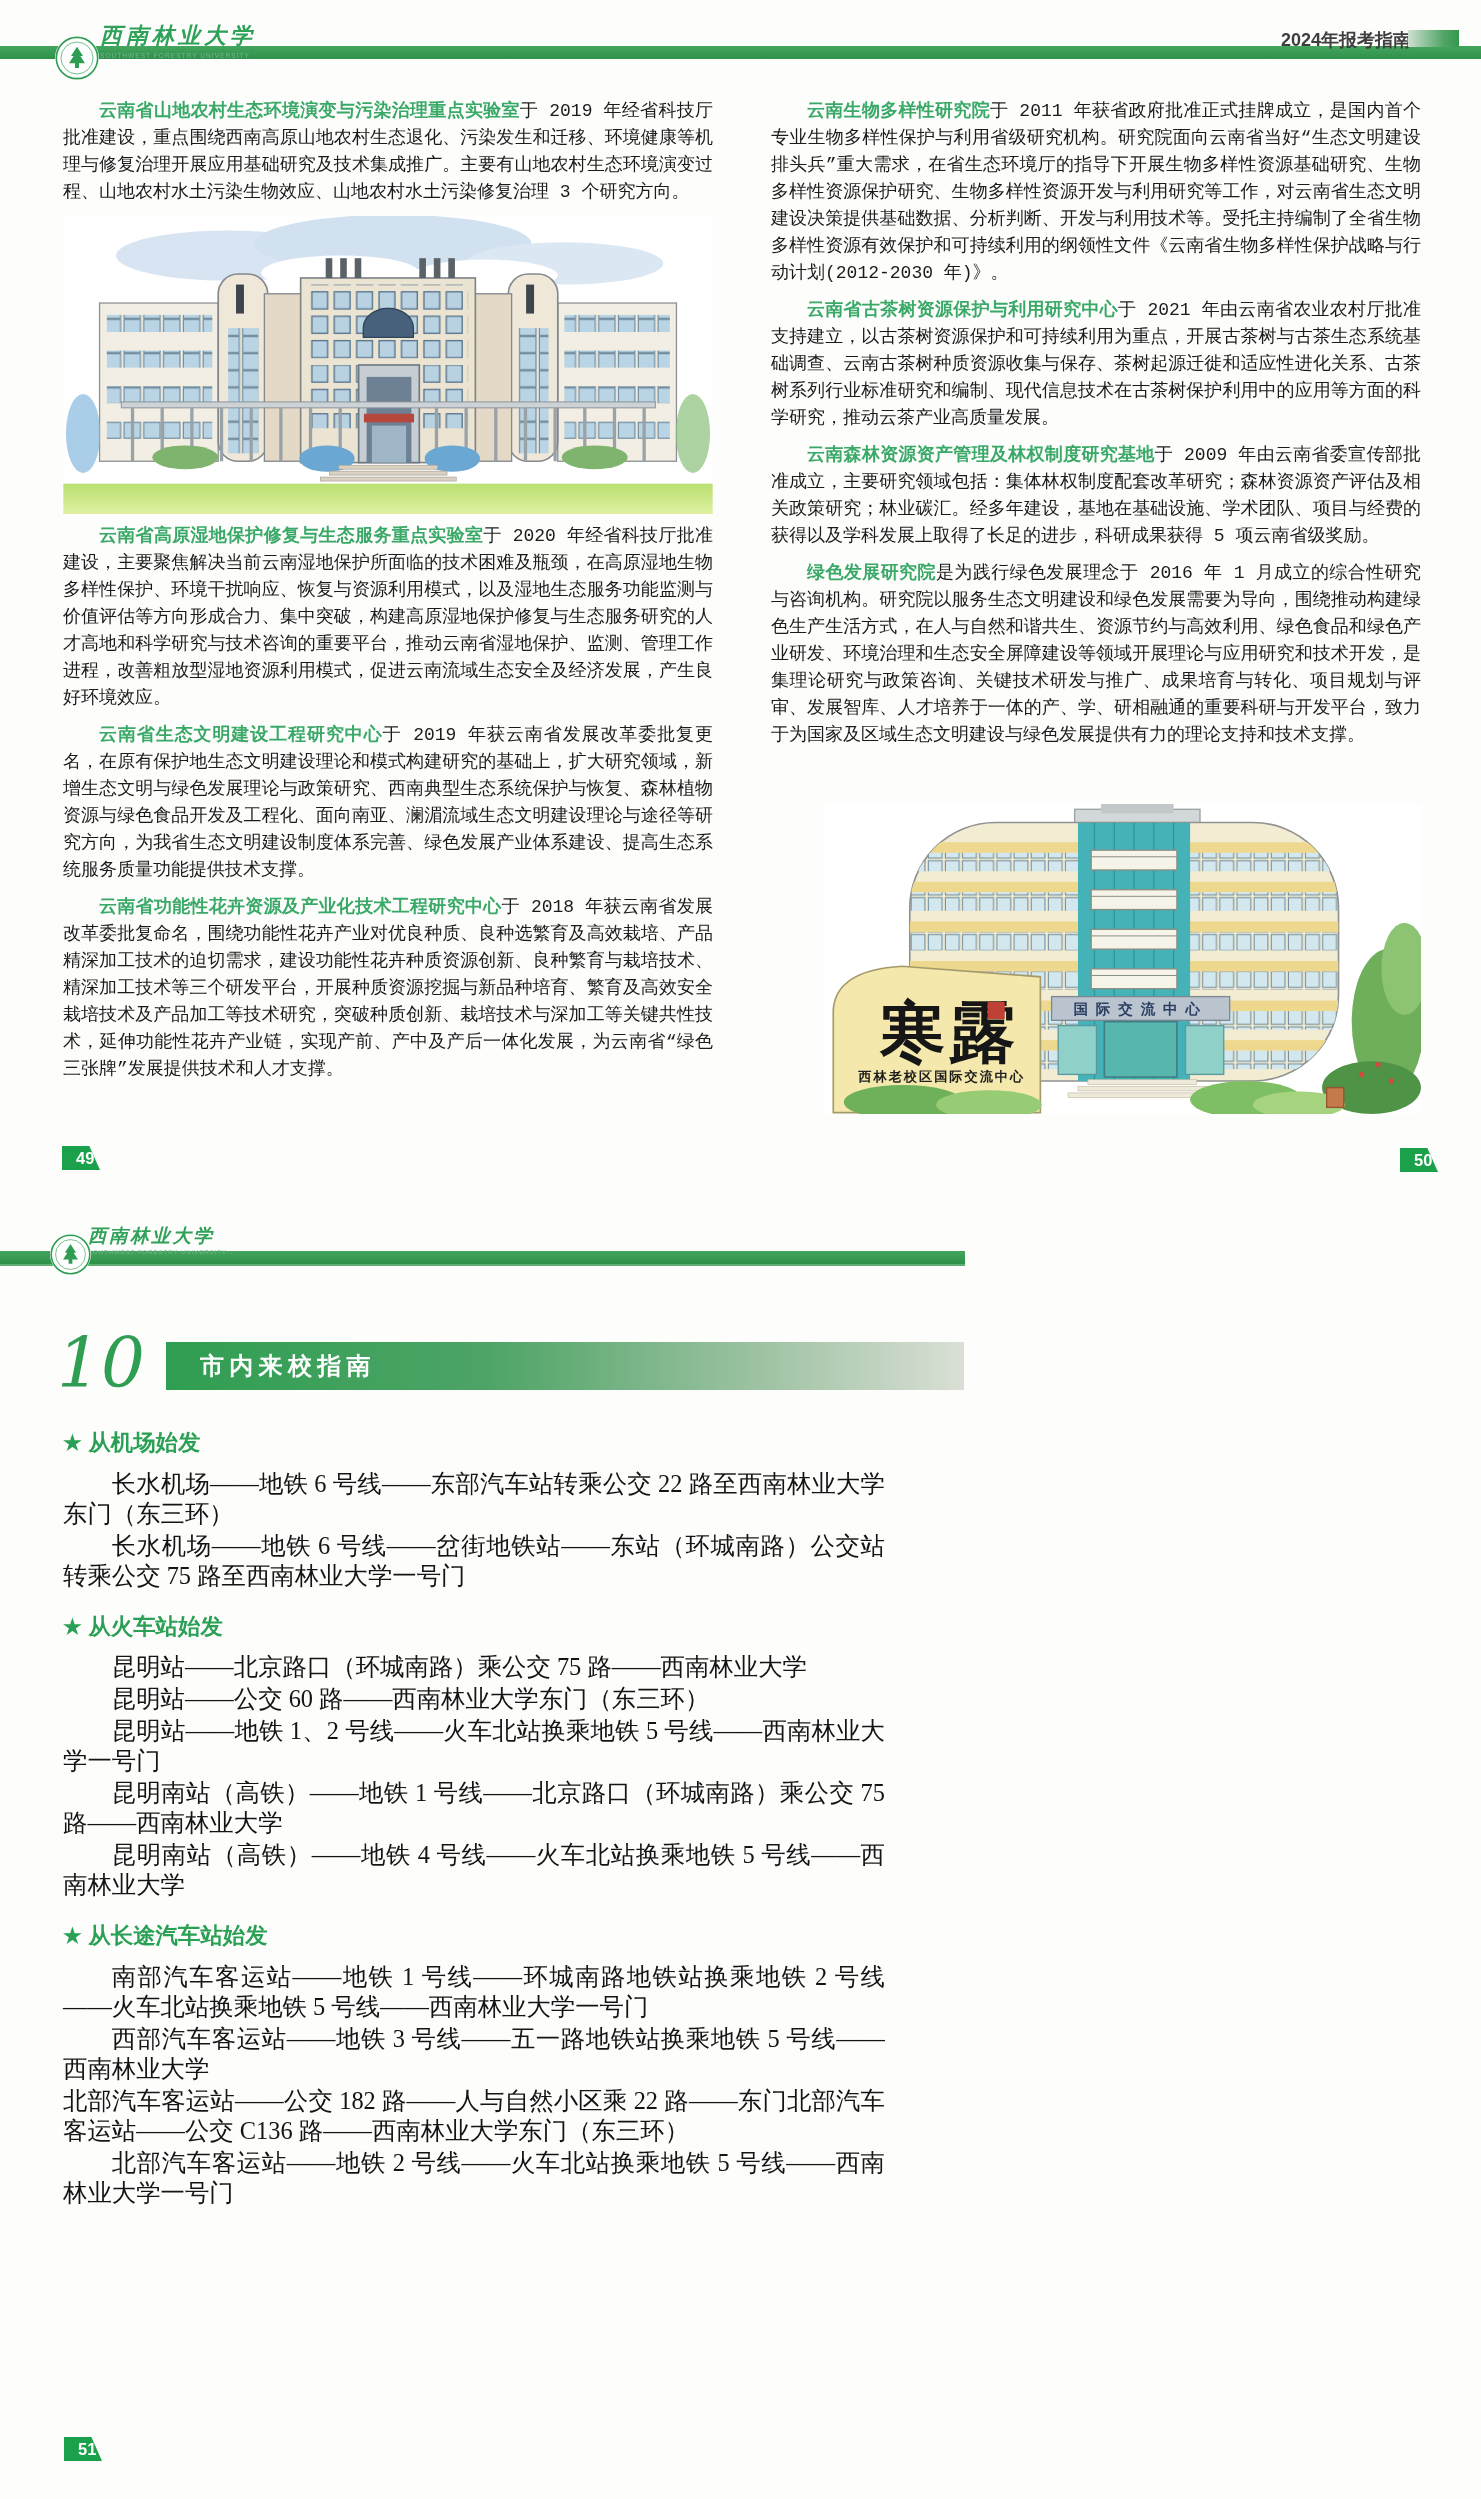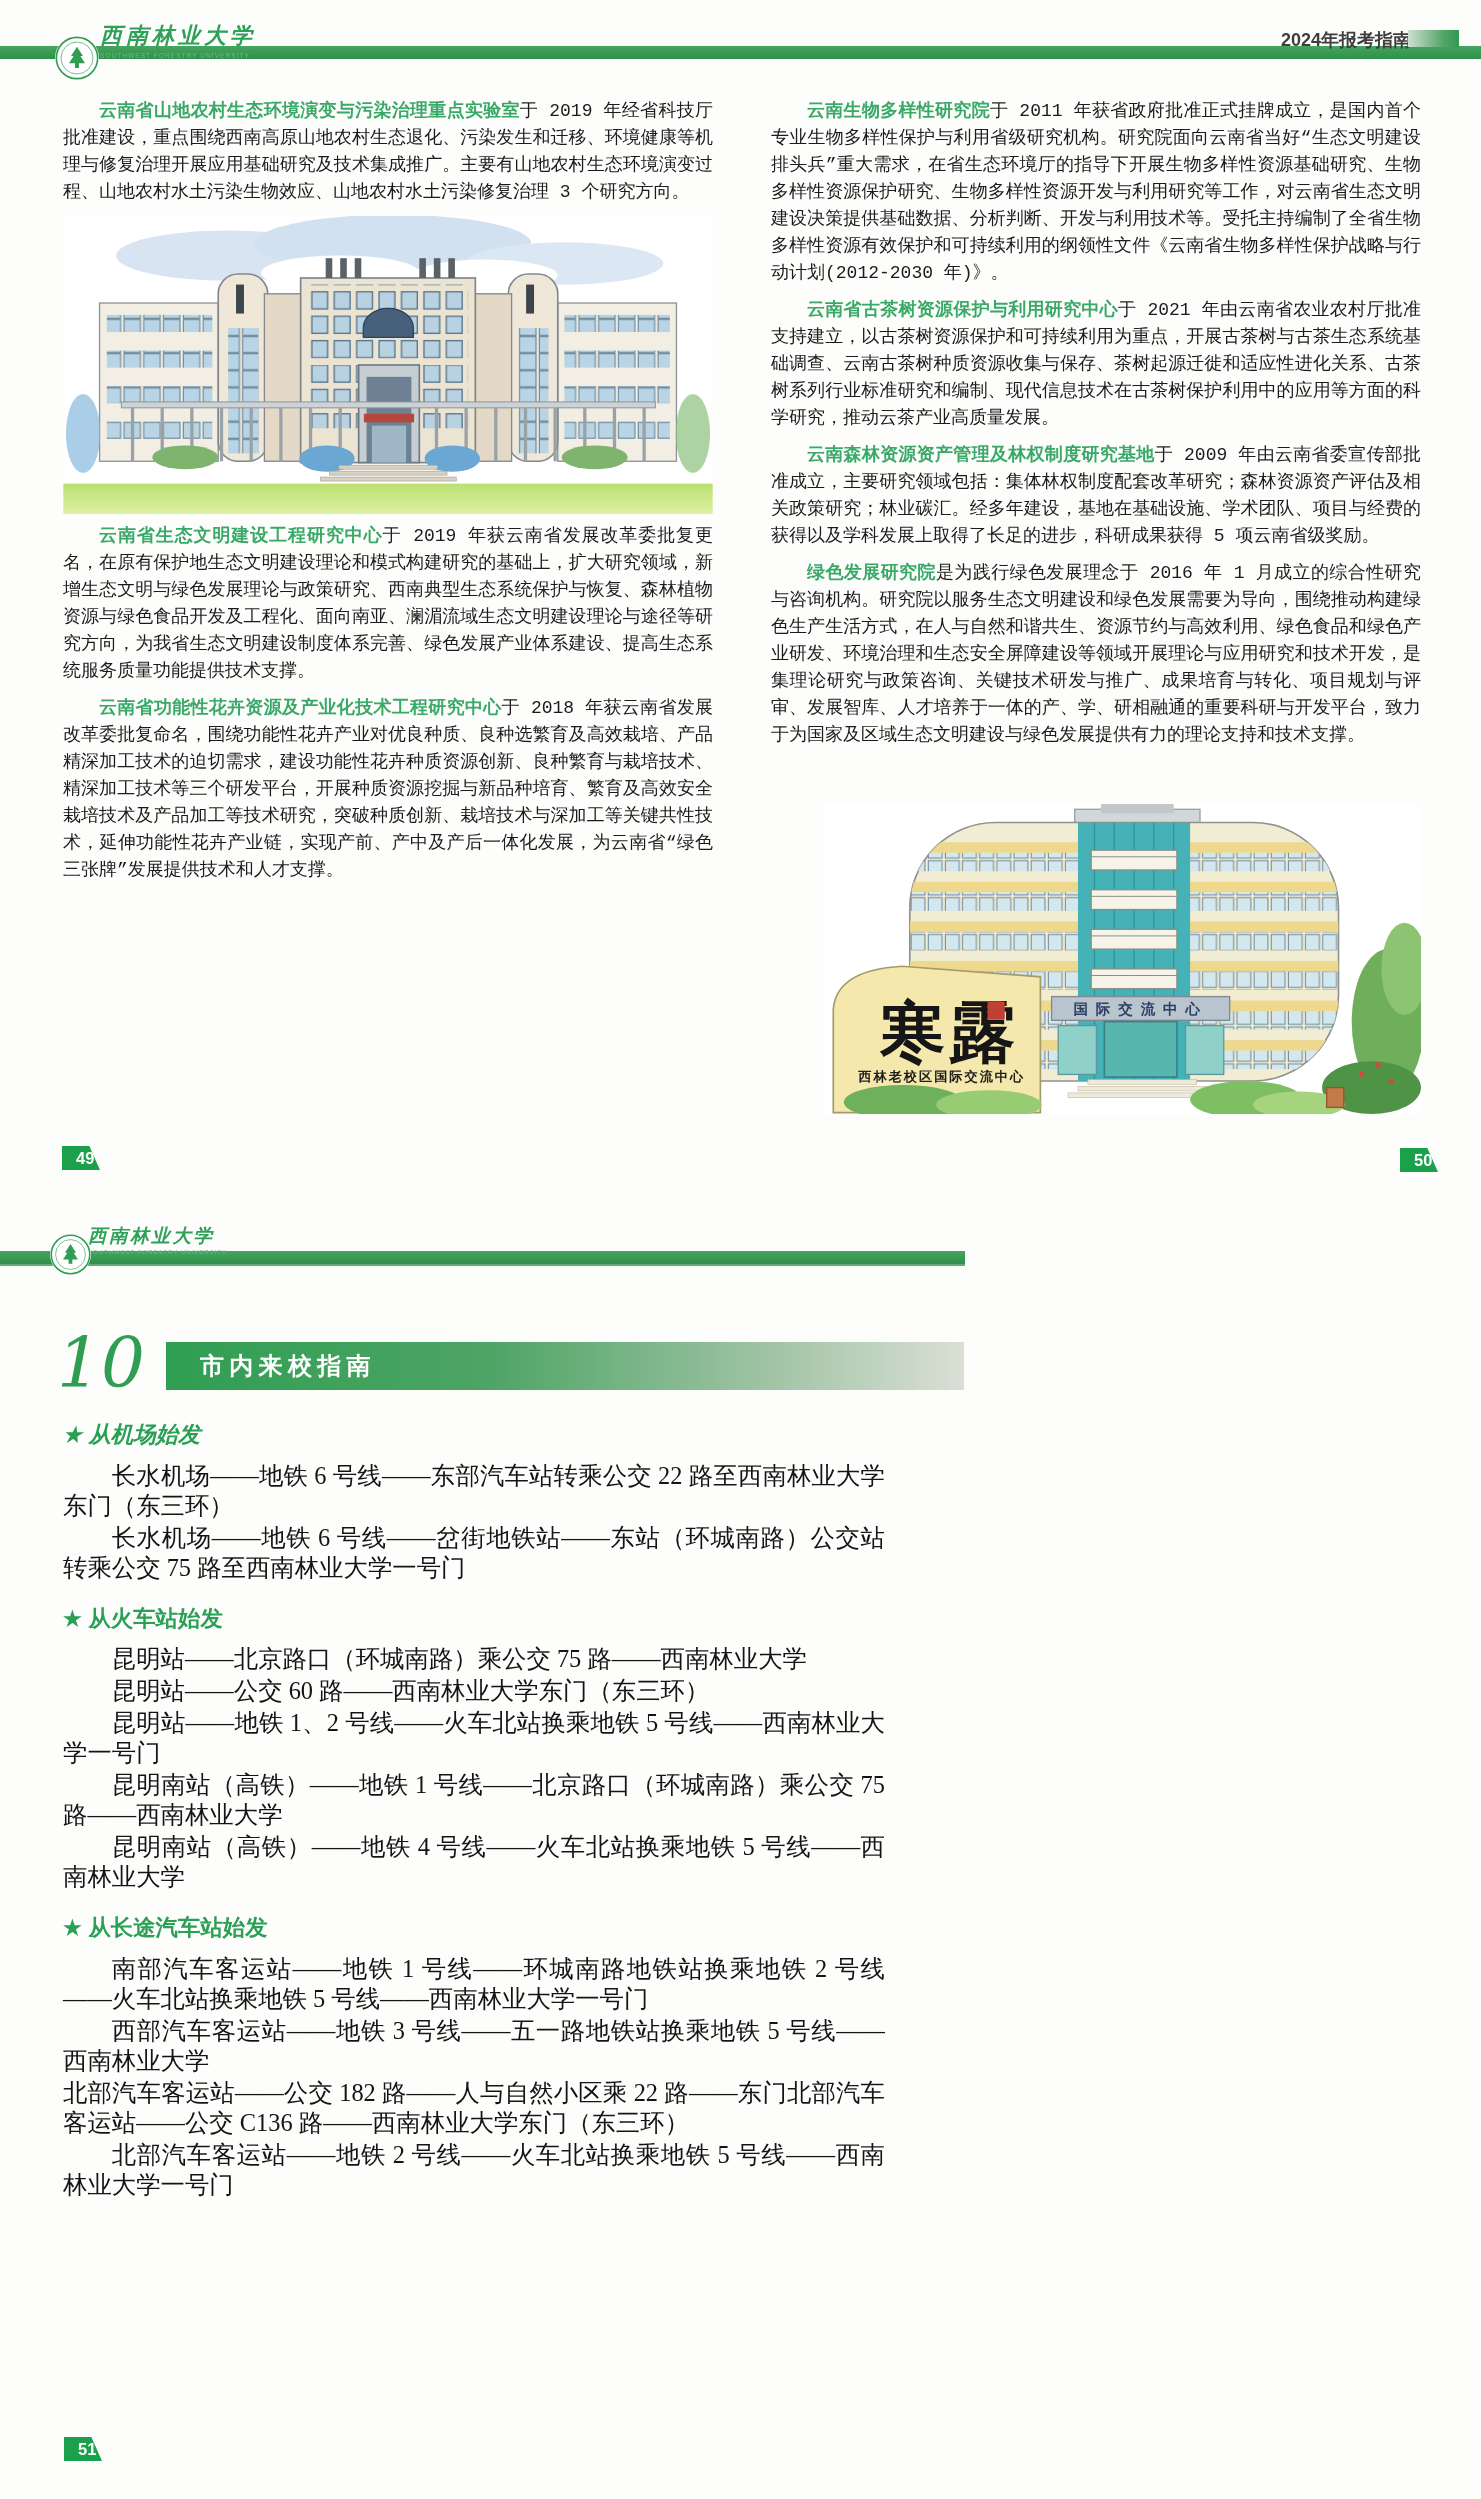--- a/index.html
+++ b/index.html
@@ -51,21 +51,21 @@
         font-family:"DejaVu Serif",serif;font-style:italic;font-size:69px;
         color:#2f9e52;z-index:2;line-height:1;}
   .section-banner{position:absolute;left:166px;top:1342px;width:798px;height:48px;
         background:linear-gradient(90deg,#2f9e52 0%,#4da465 40%,#9fc3a4 75%,#dadfd5 100%);
         display:flex;align-items:center;z-index:1;}
   .section-banner .title{color:#ffffff;font-family:"Liberation Sans",sans-serif;
         font-weight:bold;font-size:24px;letter-spacing:5.3px;padding-left:34px;}
   
   .col51{position:absolute;left:63px;top:1419px;width:822px;}
   .route-group h3{color:#2aa055;font-size:22.4px;font-weight:bold;margin:20px 0 10.6px 0;}
-  .route-group:first-child h3{margin-top:0;font-style:italic;}
+  .route-group:first-child h3{margin-top:8px;}
   .route-group h3 .star{color:#2aa055;font-size:21px;margin-right:6.6px;}
   .route-group p{font-size:24.4px;line-height:30px;text-align:justify;text-indent:2em;
         margin:0 0 2px 0;color:#141414;}
   .route-group p.no-indent{text-indent:0;}
   .note{margin-top:63px;color:#2fa55e;font-size:23px;}
 </style>
 </head>
 <body>
 
 <div class="canvas">
@@ -176,20 +176,21 @@
       <ellipse cx="30" cy="330" rx="26" ry="60" fill="#86b9dd" opacity="0.7"></ellipse>
       <ellipse cx="955" cy="330" rx="26" ry="60" fill="#8cc07a" opacity="0.7"></ellipse>
 
       <rect x="418" y="378" width="150" height="6" fill="#d9d1c1" stroke="#a6a093" stroke-width="1"></rect>
       <rect x="404" y="387" width="178" height="6" fill="#d9d1c1" stroke="#a6a093" stroke-width="1"></rect>
       <rect x="390" y="396" width="206" height="6" fill="#d9d1c1" stroke="#a6a093" stroke-width="1"></rect>
 
       <rect x="0" y="406" width="985" height="46" fill="url(#lawn)"></rect>
     </svg>
 
+    <p class="para"><span class="lead">云南省高原湿地保护修复与生态服务重点实验室</span><span>于 2020 年经省科技厅批准建设，主要聚焦解决当前云南湿地保护所面临的技术困难及瓶颈，在高原湿地生物多样性保护、环境干扰响应、恢复与资源利用模式，以及湿地生态服务功能监测与价值评估等方向形成合力、集中突破，构建高原湿地保护修复与生态服务研究的人才高地和科学研究与技术咨询的重要平台，推动云南省湿地保护、监测、管理工作进程，改善粗放型湿地资源利用模式，促进云南流域生态安全及经济发展，产生良好环境效应。</span></p>
     <p class="para"><span class="lead">云南省生态文明建设工程研究中心</span><span>于 2019 年获云南省发展改革委批复更名，在原有保护地生态文明建设理论和模式构建研究的基础上，扩大研究领域，新增生态文明与绿色发展理论与政策研究、西南典型生态系统保护与恢复、森林植物资源与绿色食品开发及工程化、面向南亚、澜湄流域生态文明建设理论与途径等研究方向，为我省生态文明建设制度体系完善、绿色发展产业体系建设、提高生态系统服务质量功能提供技术支撑。</span></p>
     <p class="para"><span class="lead">云南省功能性花卉资源及产业化技术工程研究中心</span><span>于 2018 年获云南省发展改革委批复命名，围绕功能性花卉产业对优良种质、良种选繁育及高效栽培、产品精深加工技术的迫切需求，建设功能性花卉种质资源创新、良种繁育与栽培技术、精深加工技术等三个研发平台，开展种质资源挖掘与新品种培育、繁育及高效安全栽培技术及产品加工等技术研究，突破种质创新、栽培技术与深加工等关键共性技术，延伸功能性花卉产业链，实现产前、产中及产后一体化发展，为云南省“绿色三张牌”发展提供技术和人才支撑。</span></p>
   </div>
   <div class="badge badge49">49</div>
 
   <div class="col col50">
     <p class="para"><span class="lead">云南生物多样性研究院</span><span>于 2011 年获省政府批准正式挂牌成立，是国内首个专业生物多样性保护与利用省级研究机构。研究院面向云南省当好“生态文明建设排头兵”重大需求，在省生态环境厅的指导下开展生物多样性资源基础研究、生物多样性资源保护研究、生物多样性资源开发与利用研究等工作，对云南省生态文明建设决策提供基础数据、分析判断、开发与利用技术等。受托主持编制了全省生物多样性资源有效保护和可持续利用的纲领性文件《云南省生物多样性保护战略与行动计划(2012-2030 年)》。</span></p>
     <p class="para"><span class="lead">云南省古茶树资源保护与利用研究中心</span><span>于 2021 年由云南省农业农村厅批准支持建立，以古茶树资源保护和可持续利用为重点，开展古茶树与古茶生态系统基础调查、云南古茶树种质资源收集与保存、茶树起源迁徙和适应性进化关系、古茶树系列行业标准研究和编制、现代信息技术在古茶树保护利用中的应用等方面的科学研究，推动云茶产业高质量发展。</span></p>
     <p class="para"><span class="lead">云南森林资源资产管理及林权制度研究基地</span><span>于 2009 年由云南省委宣传部批准成立，主要研究领域包括：集体林权制度配套改革研究；森林资源资产评估及相关政策研究；林业碳汇。经多年建设，基地在基础设施、学术团队、项目与经费的获得以及学科发展上取得了长足的进步，科研成果获得 5 项云南省级奖励。</span></p>
     <p class="para"><span class="lead">绿色发展研究院</span><span>是为践行绿色发展理念于 2016 年 1 月成立的综合性研究与咨询机构。研究院以服务生态文明建设和绿色发展需要为导向，围绕推动构建绿色生产生活方式，在人与自然和谐共生、资源节约与高效利用、绿色食品和绿色产业研发、环境治理和生态安全屏障建设等领域开展理论与应用研究和技术开发，是集理论研究与政策咨询、关键技术研发与推广、成果培育与转化、项目规划与评审、发展智库、人才培养于一体的产、学、研相融通的重要科研与开发平台，致力于为国家及区域生态文明建设与绿色发展提供有力的理论支持和技术支撑。</span></p>

